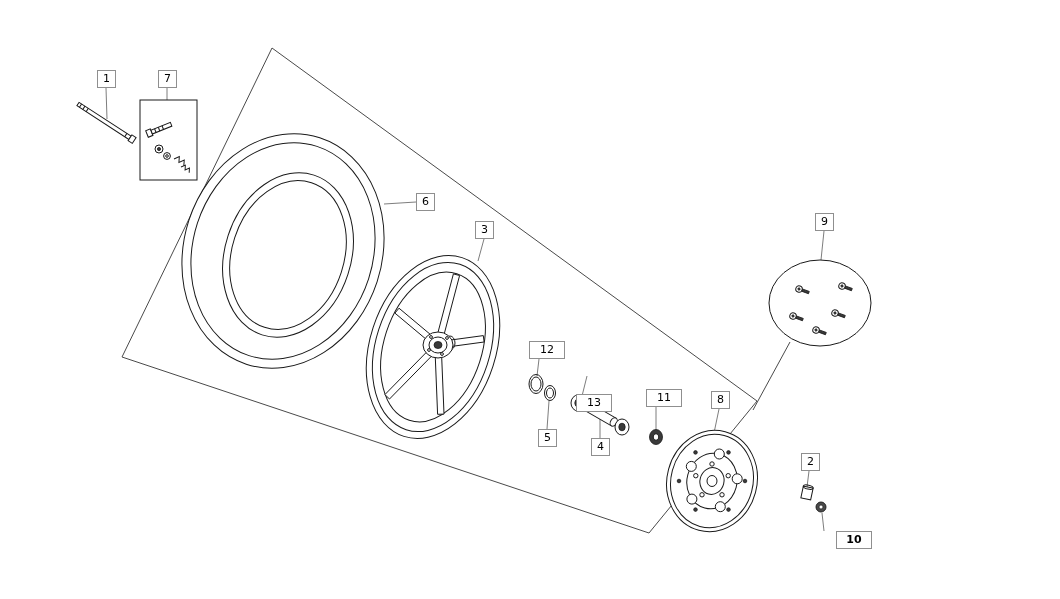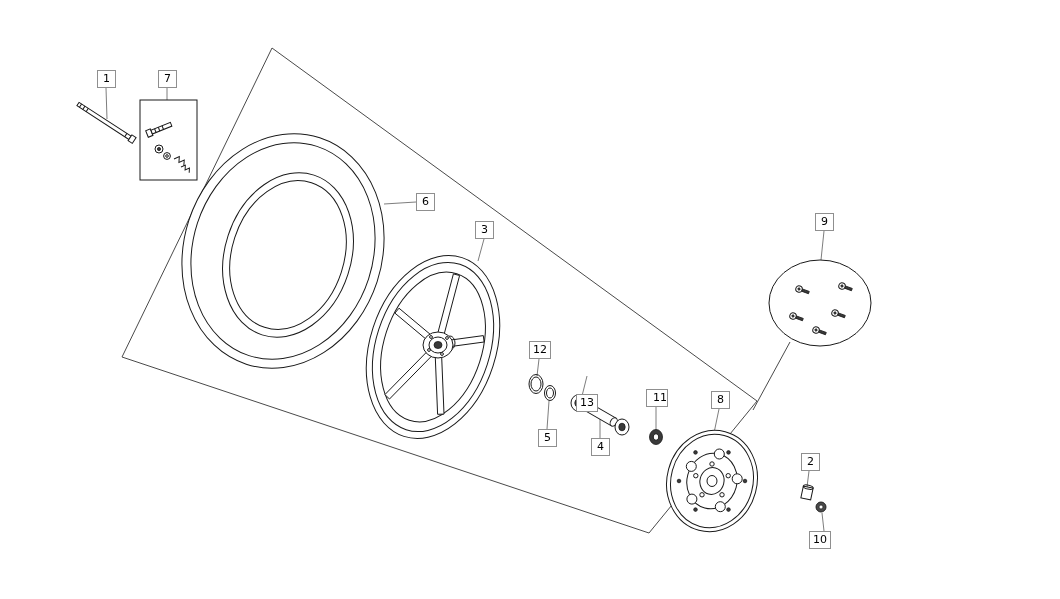--- a/index.html
+++ b/index.html
@@ -12,21 +12,21 @@
   .wfill{ fill:#ffffff; stroke:#1a1a1a; stroke-width:1; }
   .dark { fill:#3a3a3a; stroke:#1a1a1a; stroke-width:0.8; }
   .frame{ fill:none; stroke:#4a4a4a; stroke-width:1; }
   .leader{ stroke:#6e6e6e; stroke-width:0.9; }
   .callout {
     position:absolute; box-sizing:border-box; width:19px; height:18px;
     border:1px solid #8f8f8f; background:#ffffff; color:#000000;
     font-size:11px; line-height:16px; text-align:center; cursor:pointer;
     user-select:none;
   }
-  .callout.w2 { width:22px; }
+  .callout.w2 { width:36px; }
 </style>
 </head>
 <body>
 
 <div class="stage">
 
   <svg class="drawing" width="1060" height="599" viewBox="0 0 1060 599">
 
     <g>
       <path class="frame" d="M272,48 L757,401 L649,533 L122,357 Z"></path>
@@ -194,18 +194,18 @@
 
   <div class="callout" style="left:97px;  top:70px;">1</div>
   <div class="callout" style="left:158px; top:70px;">7</div>
   <div class="callout" style="left:416px; top:193px;">6</div>
   <div class="callout" style="left:475px; top:221px;">3</div>
   <div class="callout" style="left:815px; top:213px;">9</div>
   <div class="callout w2" style="left:529px; top:341px;">12</div>
   <div class="callout w2" style="left:576px; top:358px;margin-top:36px;">13</div>
   <div class="callout" style="left:538px; top:429px;">5</div>
   <div class="callout" style="left:591px; top:438px;">4</div>
-  <div class="callout w2" style="left:646px; top:389px;text-align:right;">11</div>
+  <div class="callout w2" style="left:646px; top:389px;">11</div>
   <div class="callout" style="left:711px; top:391px;">8</div>
   <div class="callout" style="left:801px; top:453px;">2</div>
-  <div class="callout w2" style="left:809px; top:531px;">10</div>
+  <div class="callout w2" style="left:836px; top:531px;font-weight:bold;">10</div>
 
 </div>
 
 </body></html>

